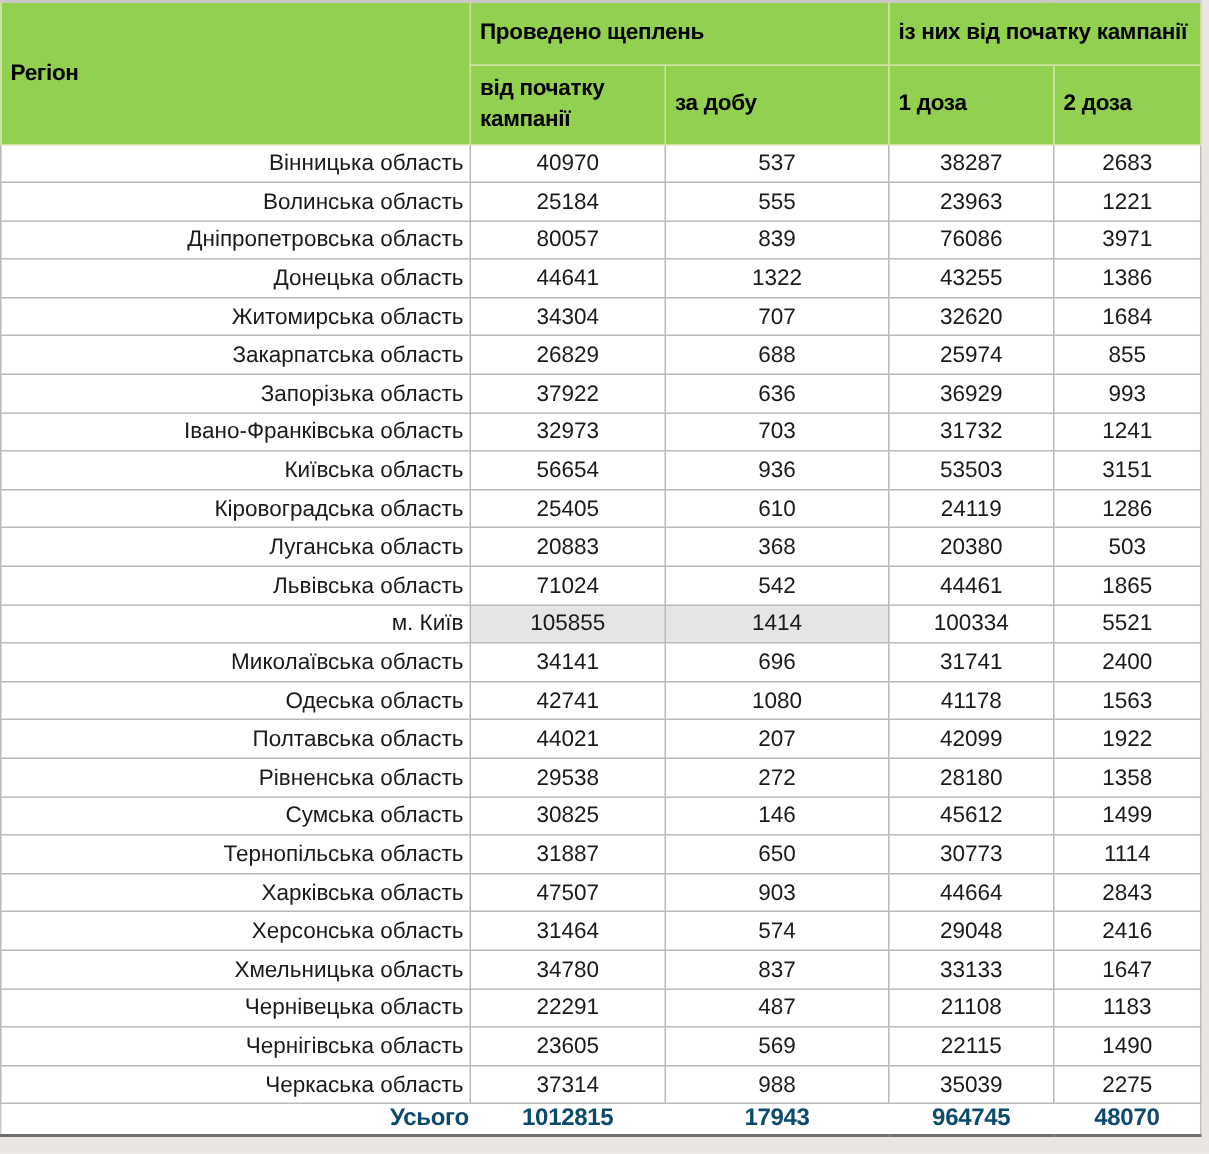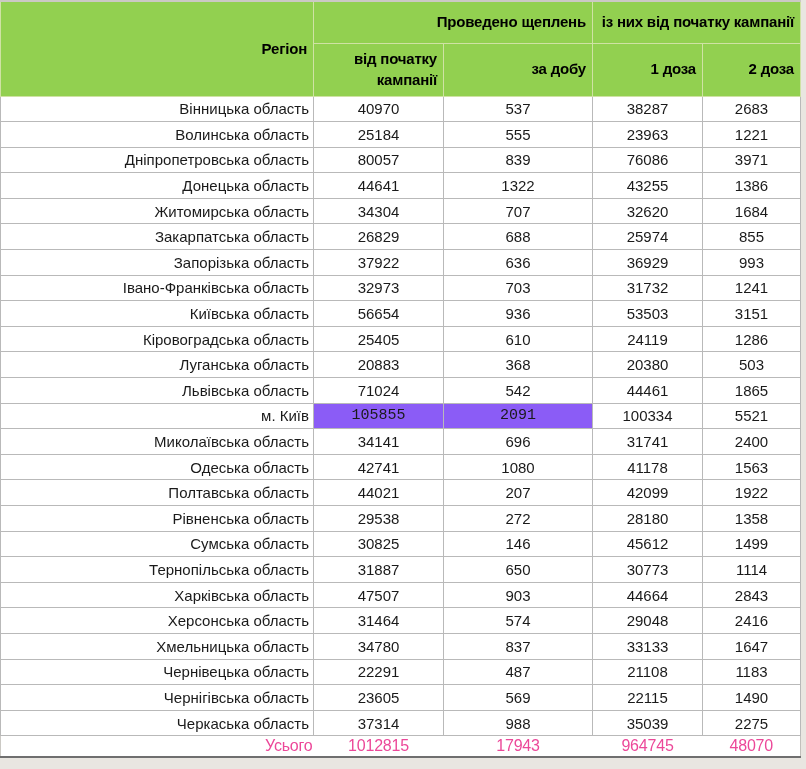--- a/index.html
+++ b/index.html
@@ -32,49 +32,49 @@
   col.c-d2     { width: 98px;  }
 
   
   thead th {
     background: #92d050;
     border: 1px solid #cfe2a4;
     color: #000000;
     font-weight: bold;
     font-size: 15px;
     letter-spacing: -0.2px;
-    text-align: right;
+    text-align: left;
     vertical-align: middle;
     padding: 2px 6px;
     line-height: 1.35;
   }
   tr.h-top  { height: 42px; }
   tr.h-sub  { height: 53px; }
 
   
   tbody td {
     border: 1px solid #b9b9b9;
     font-size: 15px;
     color: #1a1a1a;
     height: 25.6px;
     padding: 0 4px;
     white-space: nowrap;
     overflow: hidden;
   }
   td.region { text-align: right; padding-left: 10px; }
   td.num    { text-align: center; }
-  td.hl     { background: #8b5cf6; font-family: Liberation Mono, monospace; }
+  td.hl     { background: #e5e5e5; }
 
   
   tr.total td {
-    font-weight: normal;
+    font-weight: bold;
     letter-spacing: -0.2px;
     border-top: 1px solid #6f6f6f;
     border-bottom: 2px solid #6f6f6f;
-    color: #ec4899;
+    color: #0c4a6e;
   }
 </style>
 </head>
 <body>
 
 <div class="page">
   <table class="vax">
     <colgroup>
       <col class="c-region">
         <col class="c-start">
@@ -177,21 +177,21 @@
         <tr>
     <td class="region">Львівська область</td>
     <td class="num">71024</td>
     <td class="num">542</td>
     <td class="num">44461</td>
     <td class="num">1865</td>
   </tr>
         <tr>
     <td class="region">м. Київ</td>
     <td class="num hl">105855</td>
-    <td class="num hl">2091</td>
+    <td class="num hl">1414</td>
     <td class="num">100334</td>
     <td class="num">5521</td>
   </tr>
         <tr>
     <td class="region">Миколаївська область</td>
     <td class="num">34141</td>
     <td class="num">696</td>
     <td class="num">31741</td>
     <td class="num">2400</td>
   </tr>

